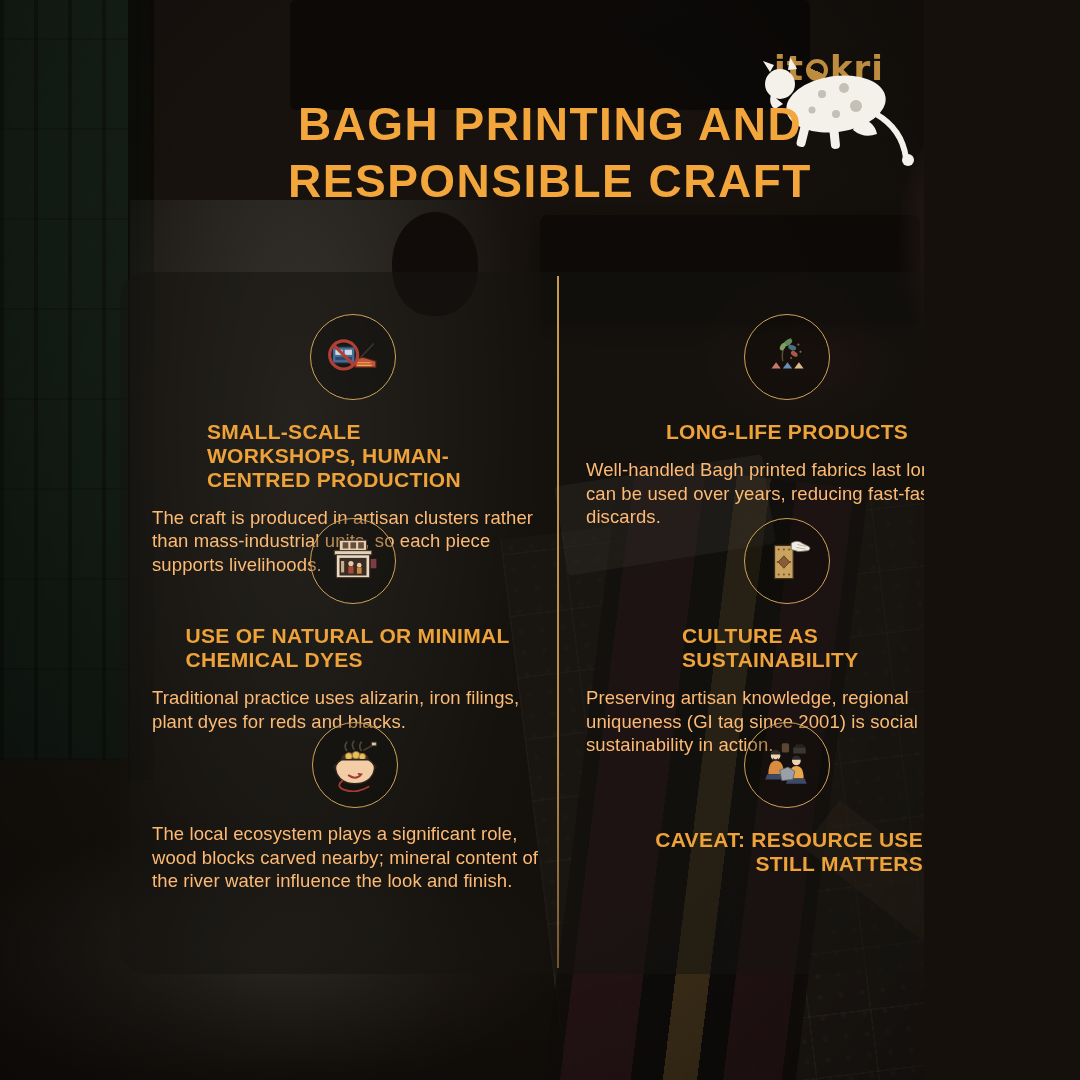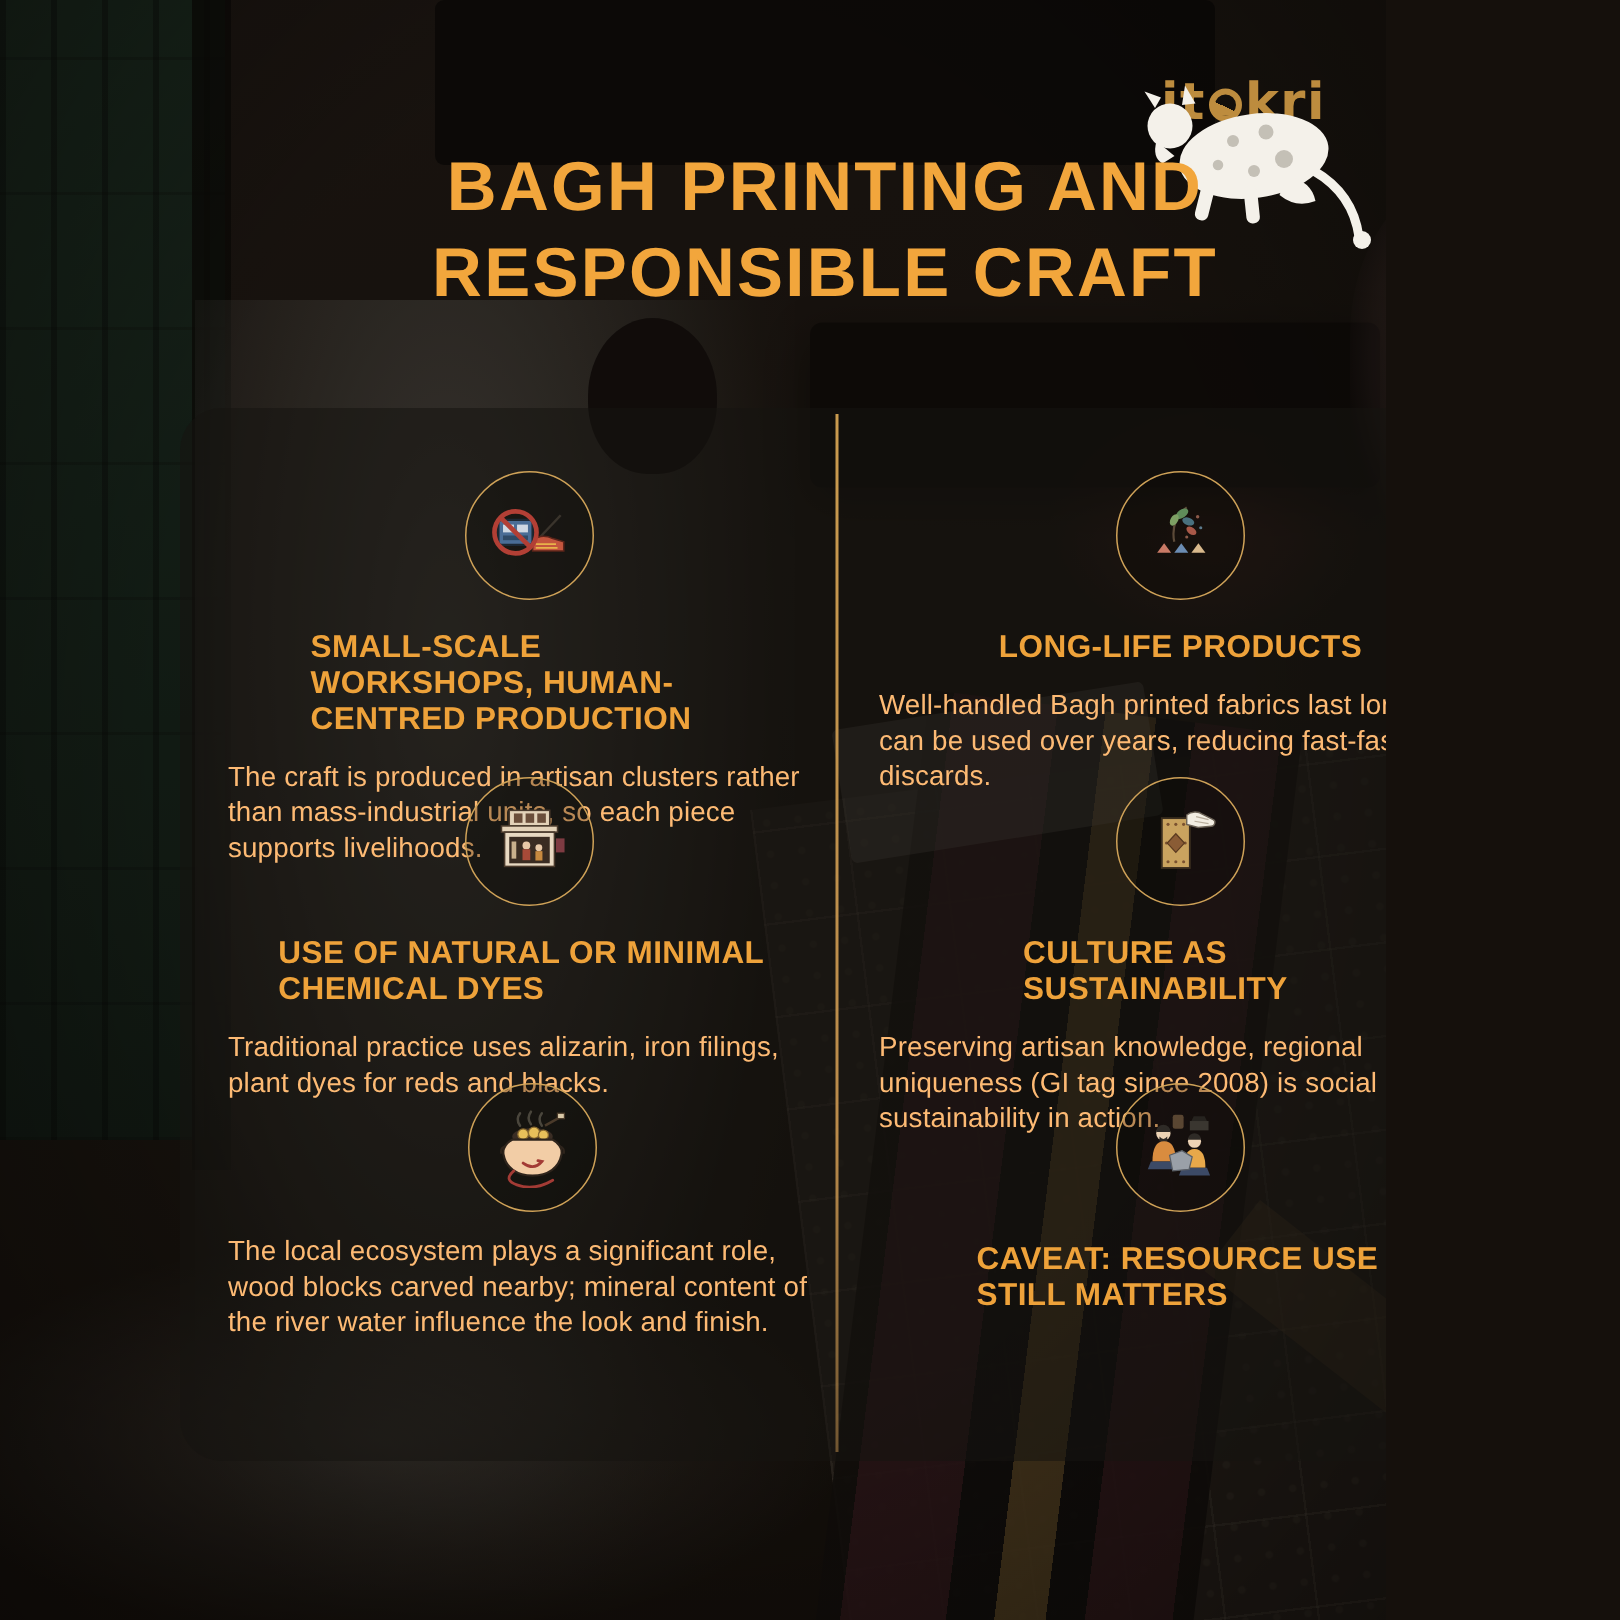--- a/index.html
+++ b/index.html
@@ -74,21 +74,21 @@
   .s1{left:152px;top:314px;width:402px;}
   .s2{left:586px;top:314px;width:402px;}
   .s3{left:152px;top:518px;width:402px;}
   .s4{left:586px;top:518px;width:402px;}
   .s5{left:152px;top:722px;width:406px;}
   .s6{left:586px;top:722px;width:402px;}
   .t1{max-width:292px;}
   .t3{max-width:335px;}
   .t4{max-width:210px;}
   .t5{max-width:300px;}
-  .t6{max-width:272px;}
+  .t6{max-width:272px;text-align:right;}
 </style>
 </head>
 <body>
 
 <div class="stage">
 
   <div class="photo">
     <div class="ph bg-base"></div>
     <div class="ph bg-door"></div>
     <div class="ph bg-doorframe"></div>
@@ -229,21 +229,21 @@
               <circle cx="17" cy="27" r="1"></circle>
                 <circle cx="29" cy="27" r="1"></circle>
             </g>
             <path d="M23 21 l5.5 6 -5.5 6 -5.5 -6 z" fill="#8a5c35" stroke="#5a3a20" stroke-width="0.8"></path>
             <path d="M30 9 c3 -2.5 7.5 -2.5 10 -0.5 l7 3.5 c2 1 1 4 -1.2 4.2 l-8.5 0.8 -7.3 -2 z" fill="#f2ede2" stroke="#6b6256" stroke-width="0.9"></path>
             <path d="M36 10 l8 2 M35 13 l9 1.5" stroke="#b8ad9c" stroke-width="0.8" fill="none"></path>
           </svg>
         </div>
         <h2 class="card-title t4">CULTURE AS SUSTAINABILITY</h2>
       </div>
-      <p class="card-body">Preserving artisan knowledge, regional uniqueness (GI tag since 2008) is social sustainability in action.</p>
+      <p class="card-body">Preserving artisan knowledge, regional uniqueness (GI tag since 2001) is social sustainability in action.</p>
     </section>
 
     <section class="card s5">
       <div class="card-head">
         <div class="icon-circle">
           <svg width="54" height="54" viewBox="0 0 52 52">
             <g stroke="#4a463c" stroke-width="1.6" fill="none" stroke-linecap="round">
               <path d="M18 4 q-3 4 0 8"></path>
               <path d="M25 3 q-3 4 0 8"></path>
               <path d="M32 4 q-3 4 0 8"></path>

